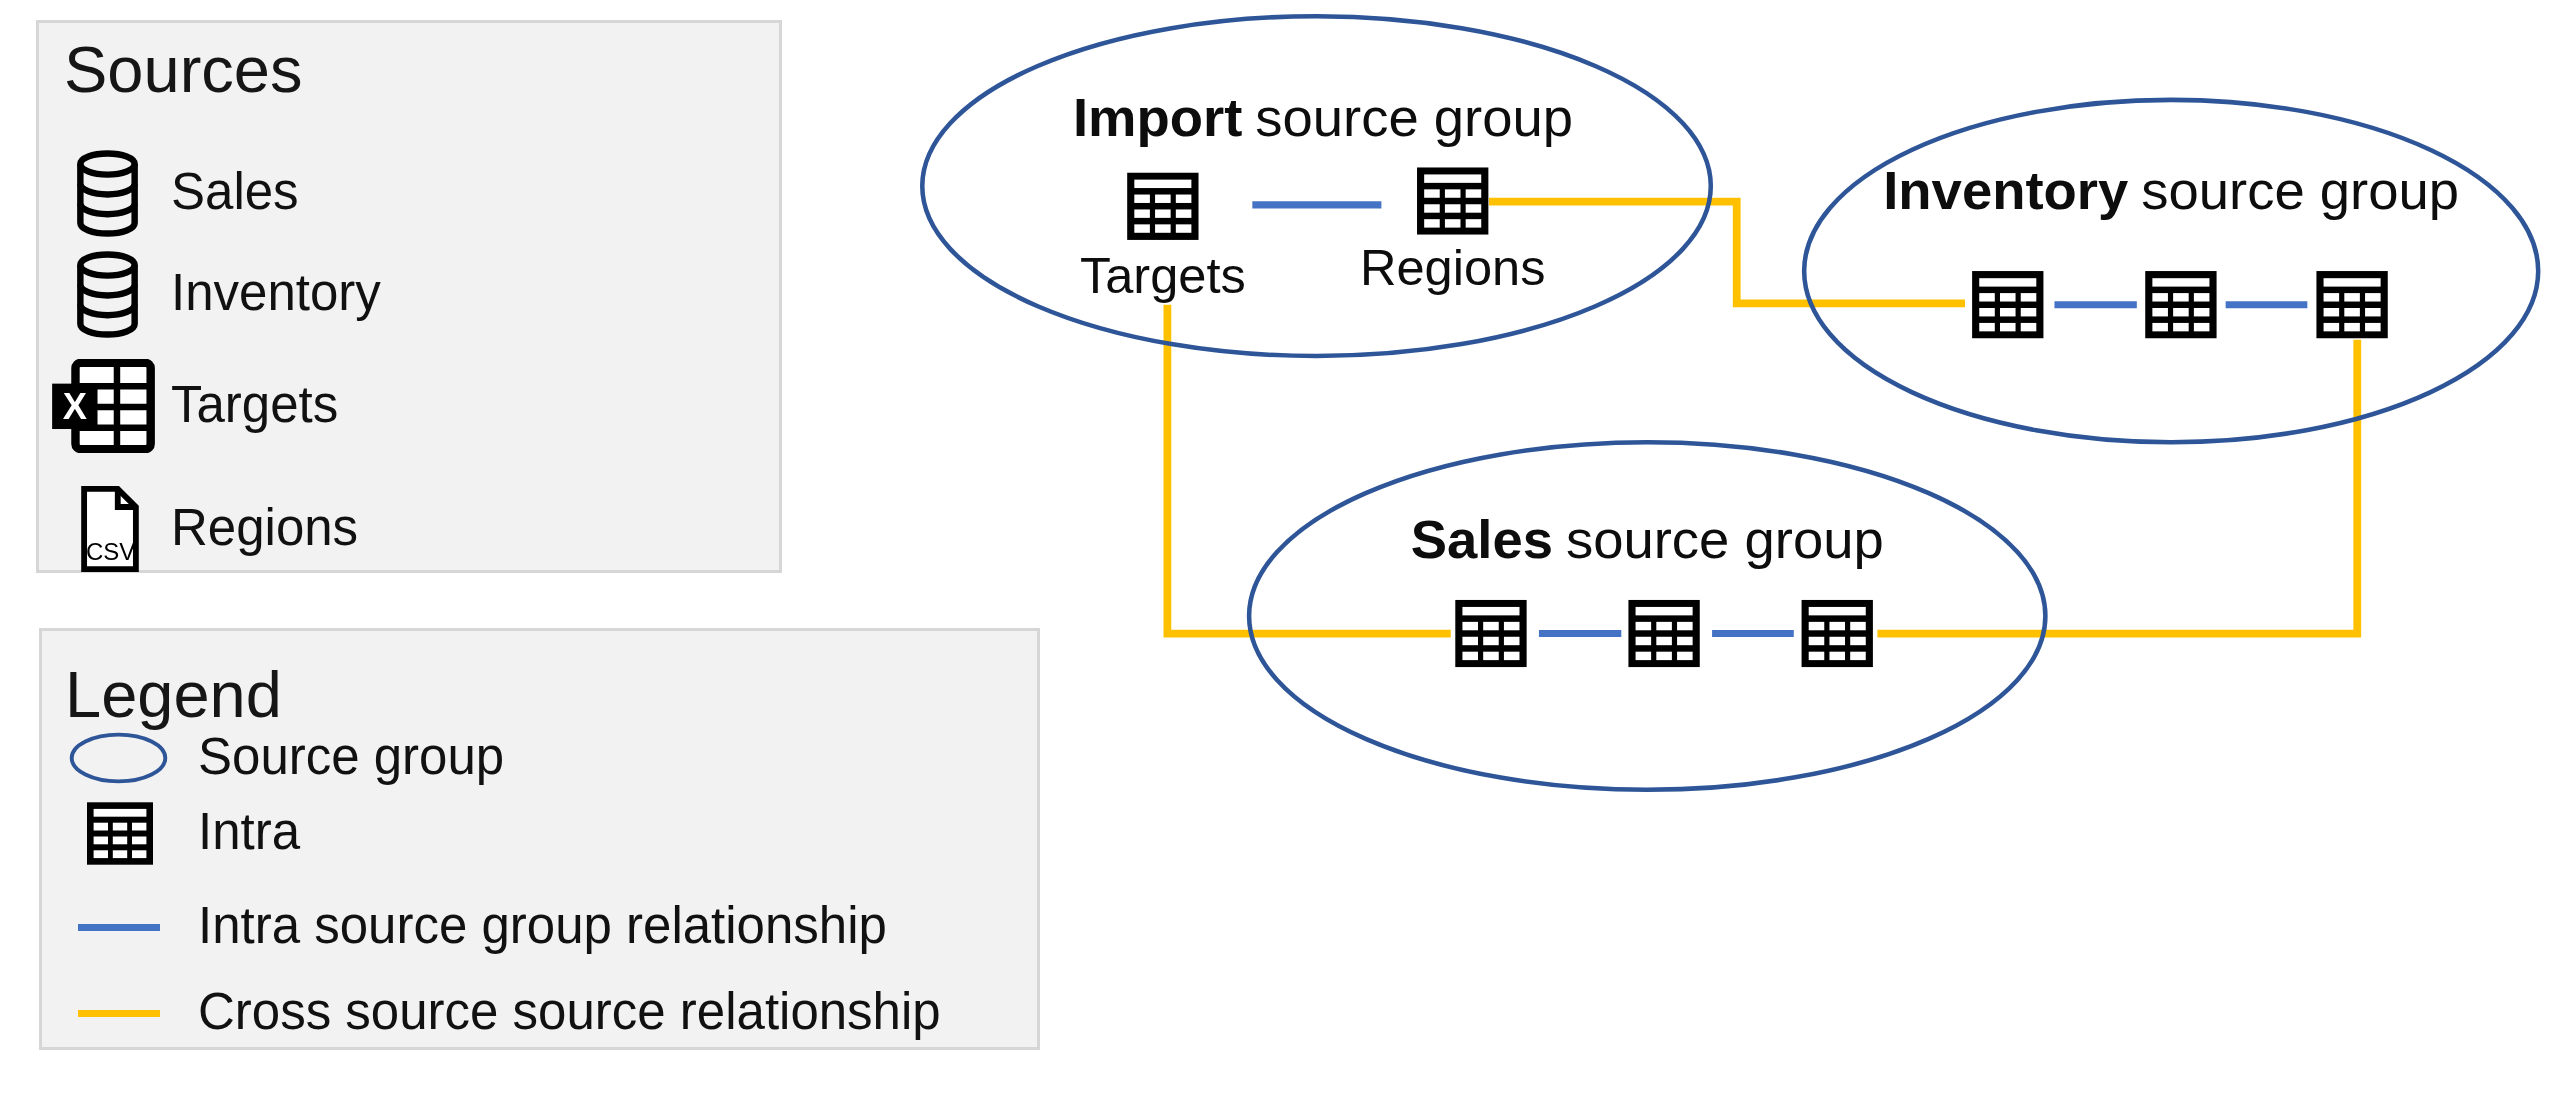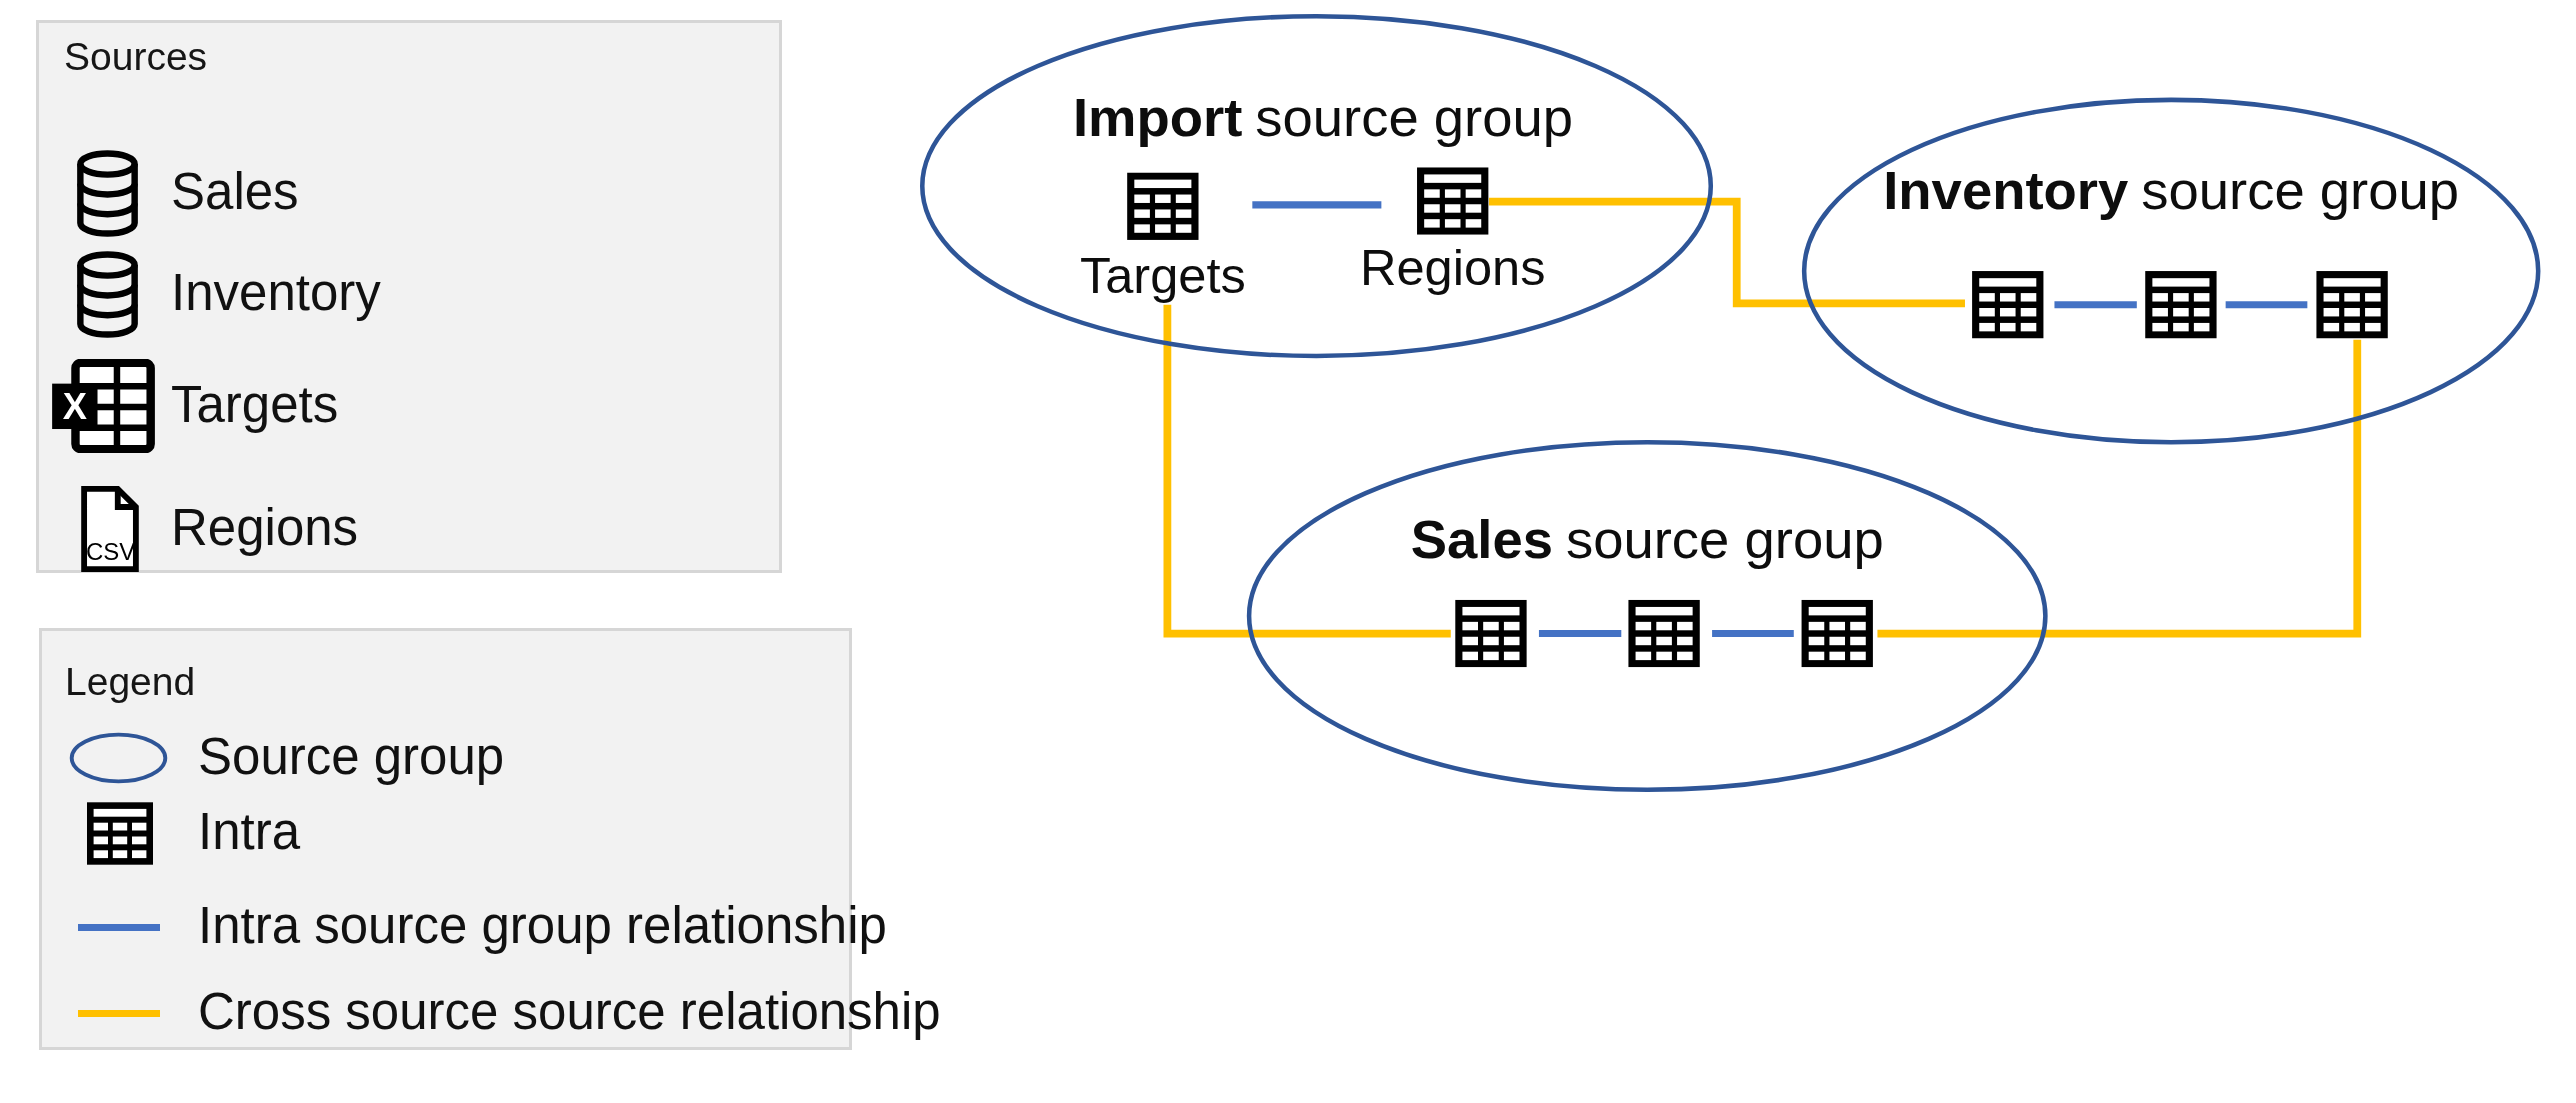--- a/index.html
+++ b/index.html
@@ -4,23 +4,23 @@
 <style>
   html,body{margin:0;padding:0;}
   body{
     width:2576px;height:1103px;position:relative;background:#ffffff;
     font-family:"Liberation Sans", sans-serif;overflow:hidden;
   }
   .panel{
     position:absolute;background:#f2f2f2;border:3.2px solid #d6d6d6;box-sizing:border-box;
   }
   #sources-panel{left:36px;top:19.5px;width:746px;height:553px;}
-  #legend-panel{left:39px;top:628px;width:813px;height:422px;}
+  #legend-panel{left:39px;top:628px;width:1001px;height:422px;}
   .panel-title{
-    position:absolute;font-size:39px;color:#161616;white-space:nowrap;line-height:1;
+    position:absolute;font-size:65px;color:#161616;white-space:nowrap;line-height:1;
   }
   #sources-panel .panel-title{left:25px;top:14.3px;}
   #legend-panel .panel-title{left:23px;top:31px;}
   .row{position:absolute;left:0;height:0;width:100%;}
   .row .icon{position:absolute;}
   .row .lbl{
     position:absolute;transform:translateY(-52%);font-size:51px;color:#111;
     white-space:nowrap;line-height:1;
   }
   #sources-panel .lbl{left:132px;}

